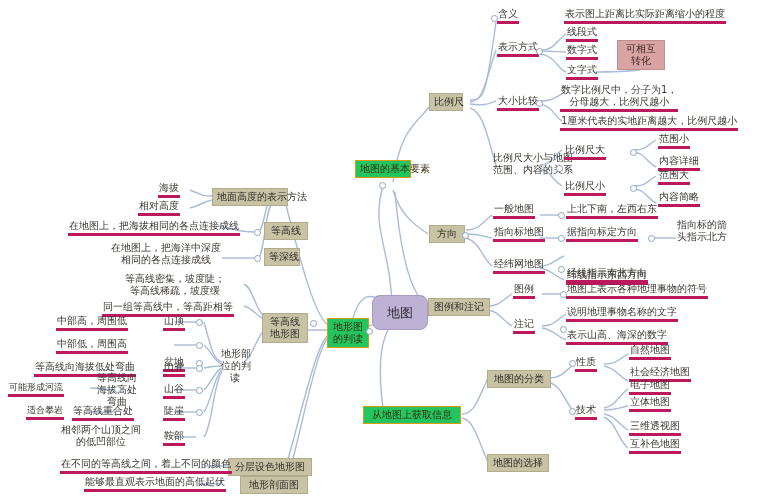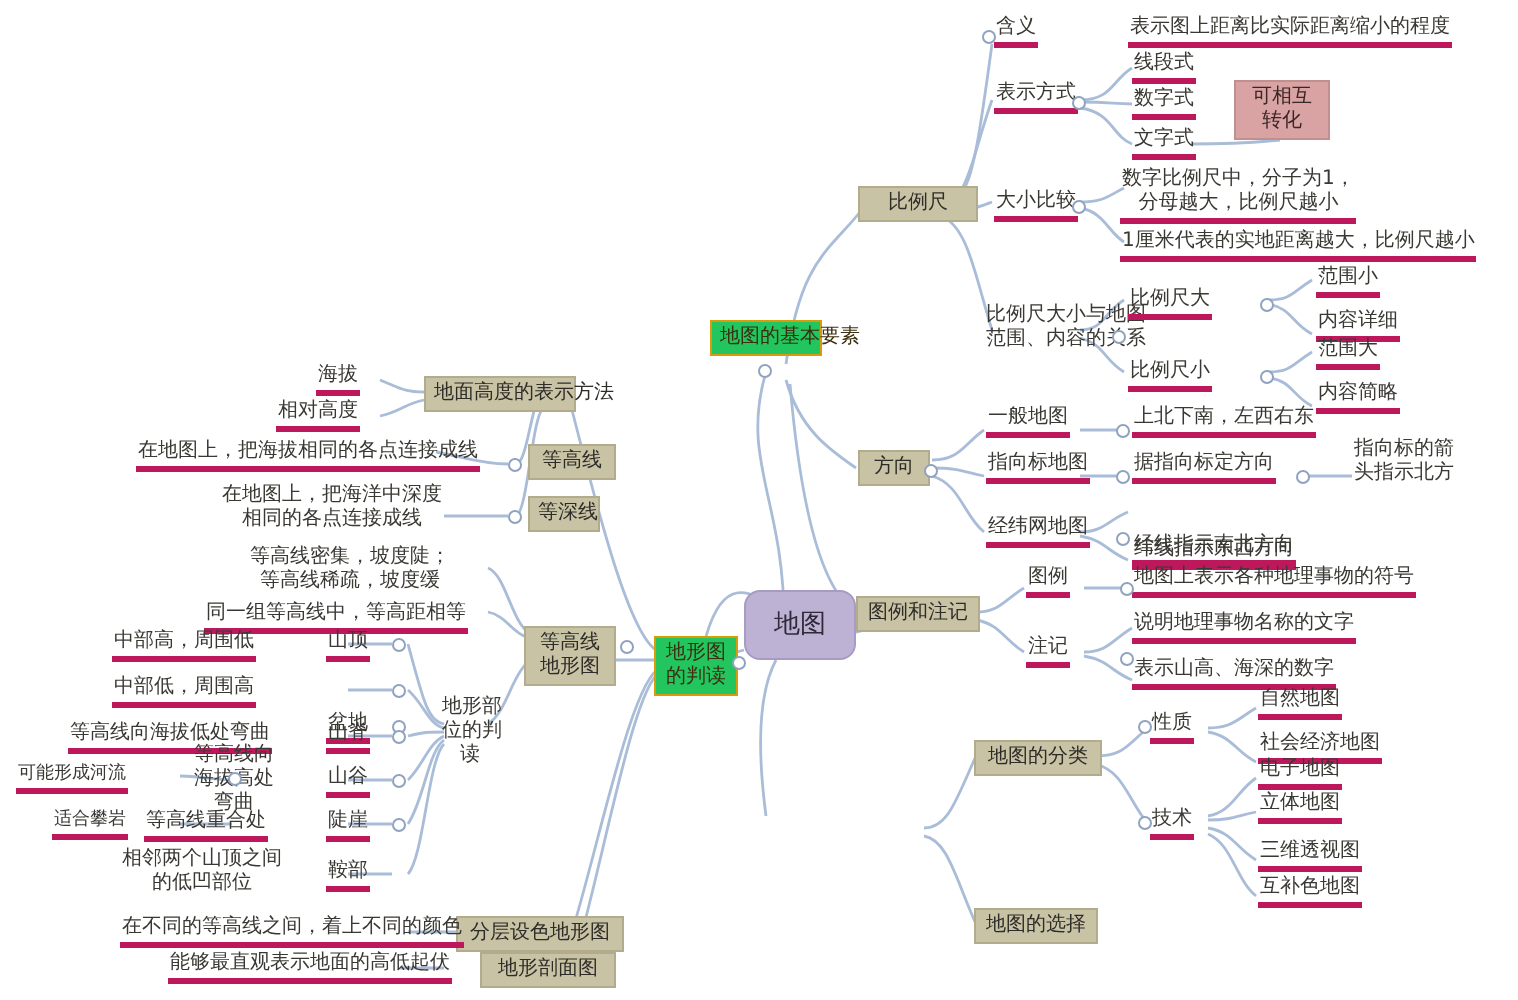--- a/index.html
+++ b/index.html
@@ -129,22 +129,23 @@
     <path d="M228,466 C216,466 214,466 204,466"></path>
     <path d="M222,484 C212,484 210,484 200,484"></path>
   </g>
 </svg>
 
 <div class="node box root c" style="left:372px;top:295px;">地图</div>
 
 <div class="node box gold c" style="left:355px;top:160px;width:56px;">地图的基本要素</div>
 <div class="node box gold c" style="left:327px;top:318px;width:42px;">地形图
 的判读</div>
-
-<div class="node box khaki c" style="left:429px;top:93px;width:60px;">比例尺</div>
+<div class="node box gold c" style="left:363px;top:406px;width:98px;">从地图上获取信息</div>
+
+<div class="node box khaki c" style="left:429px;top:93px;width:34px;">比例尺</div>
 
 <div class="node plain" style="left:497px;top:8px;">含义</div>
 <div class="node plain" style="left:564px;top:8px;">表示图上距离比实际距离缩小的程度</div>
 
 <div class="node plain" style="left:497px;top:41px;">表示方式</div>
 <div class="node plain" style="left:566px;top:26px;">线段式</div>
 <div class="node plain" style="left:566px;top:44px;">数字式</div>
 <div class="node plain" style="left:566px;top:64px;">文字式</div>
 <div class="node box pink c" style="left:617px;top:40px;width:48px;">可相互
 转化</div>

